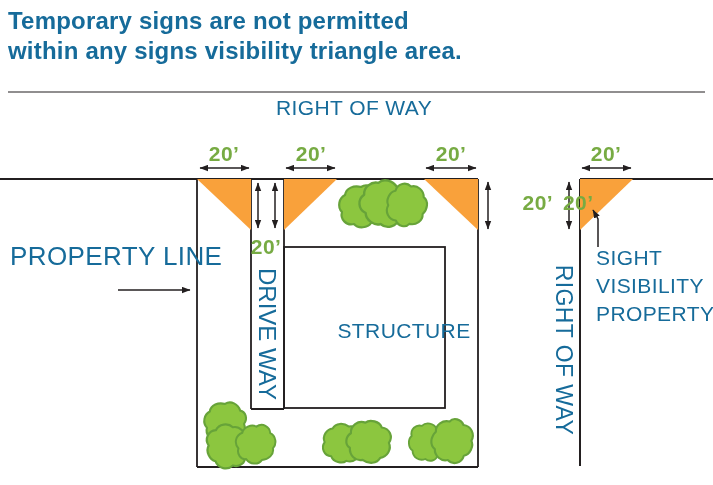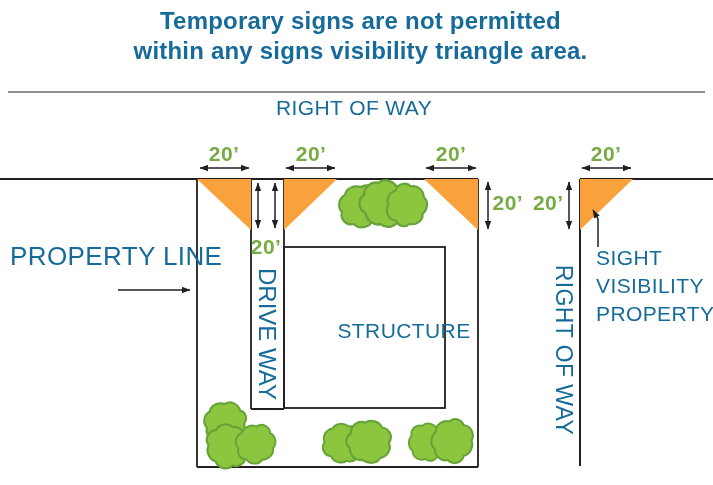--- a/index.html
+++ b/index.html
@@ -25,21 +25,21 @@
   #ah path{fill:var(--line-black);}
   .lbl{
     position:absolute;color:var(--heading-blue);white-space:nowrap;
     font-size:21px;letter-spacing:.4px;line-height:1;
   }
   .ctr{transform:translateX(-50%);}
   .dim{color:var(--dimension-green);font-weight:bold;}
   .pair{word-spacing:5px;}
   .rot{transform:translate(-50%,-50%) rotate(90deg);transform-origin:center;}
   .title{
-    position:absolute;top:6px;left:8px;right:0;text-align:center;
+    position:absolute;top:6px;left:8px;right:0;
     color:var(--heading-blue);font-size:24px;font-weight:bold;line-height:30px;letter-spacing:.2px;
   }
   .multiline div{line-height:27px;}
   .sight-lines div{line-height:28px;}
   .pl{font-size:26px;}
   .dw{font-size:24px;letter-spacing:0;}
   .rowside{font-size:23px;}
 </style>
 </head>
 <body>
@@ -116,21 +116,21 @@
 
   <div class="lbl ctr" style="left:354px;top:97px;">RIGHT OF WAY</div>
 
   <div class="lbl dim ctr" style="left:224px;top:143px;">20’</div>
   <div class="lbl dim ctr" style="left:311px;top:143px;">20’</div>
   <div class="lbl dim ctr" style="left:451px;top:143px;">20’</div>
   <div class="lbl dim ctr" style="left:606px;top:143px;">20’</div>
 
   <div class="lbl dim ctr" style="left:266px;top:236px;">20’</div>
 
-  <div class="lbl dim ctr pair" style="left:528px;top:192px;">20’ 20’</div>
+  <div class="lbl dim ctr pair" style="left:558px;top:192px;">20’ 20’</div>
 
   <div class="lbl pl multiline" style="left:10px;top:243px;">
     <div>PROPERTY LINE</div>
   </div>
 
   <div class="lbl dw rot" style="left:267px;top:334px;">DRIVE WAY</div>
 
   <div class="lbl ctr" style="left:359px;top:320px;margin-left:45px;">STRUCTURE</div>
 
   <div class="lbl rowside rot" style="left:563px;top:350px;">RIGHT OF WAY</div>

